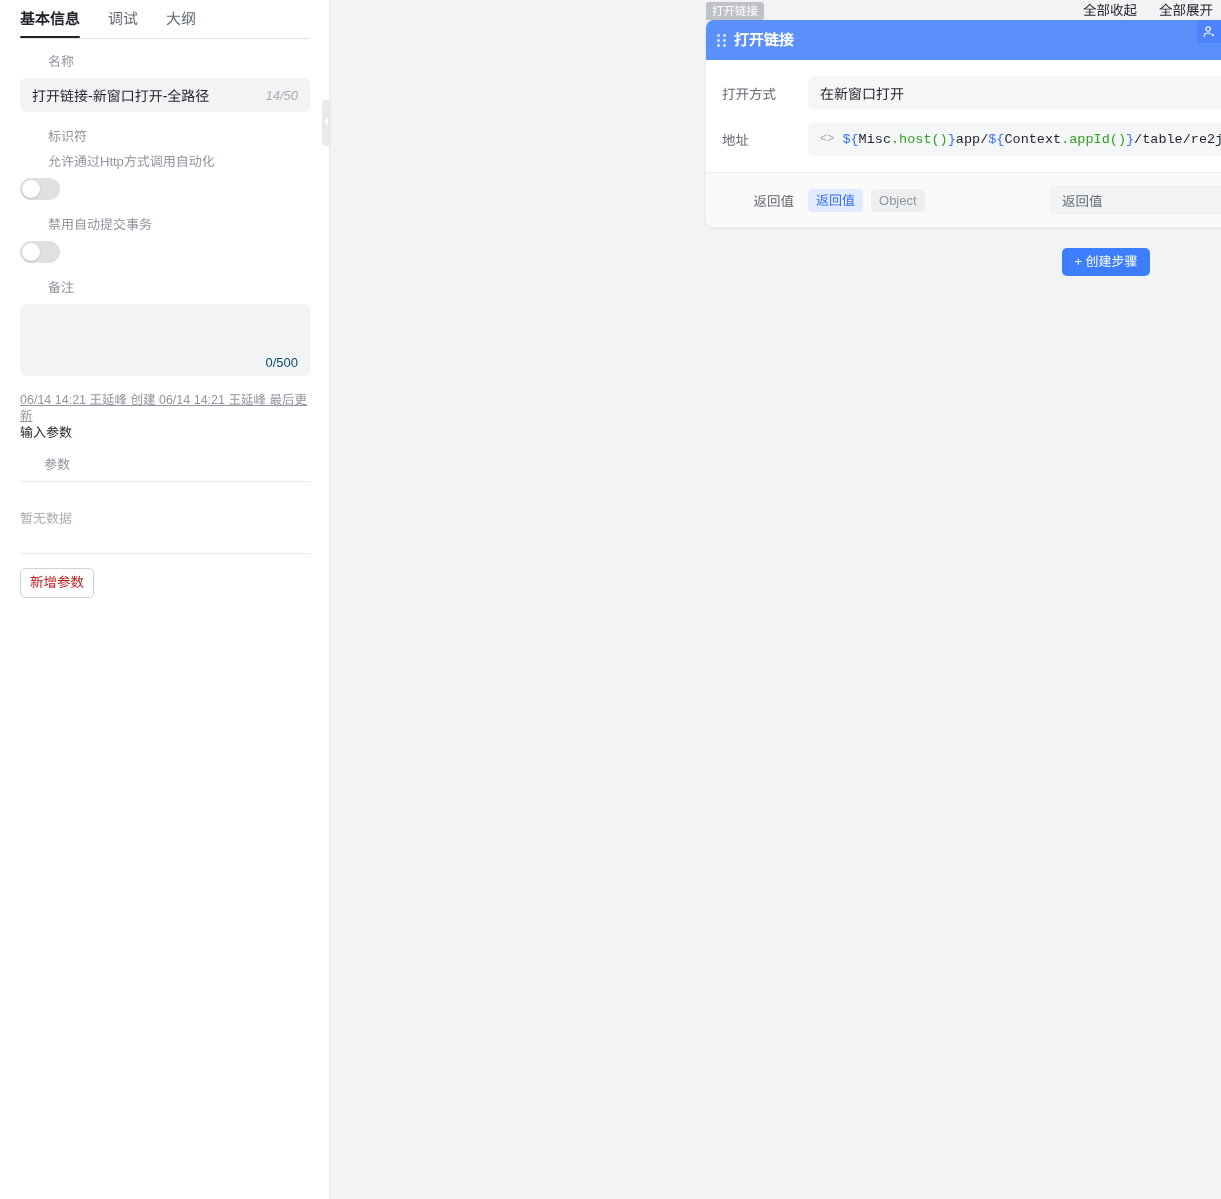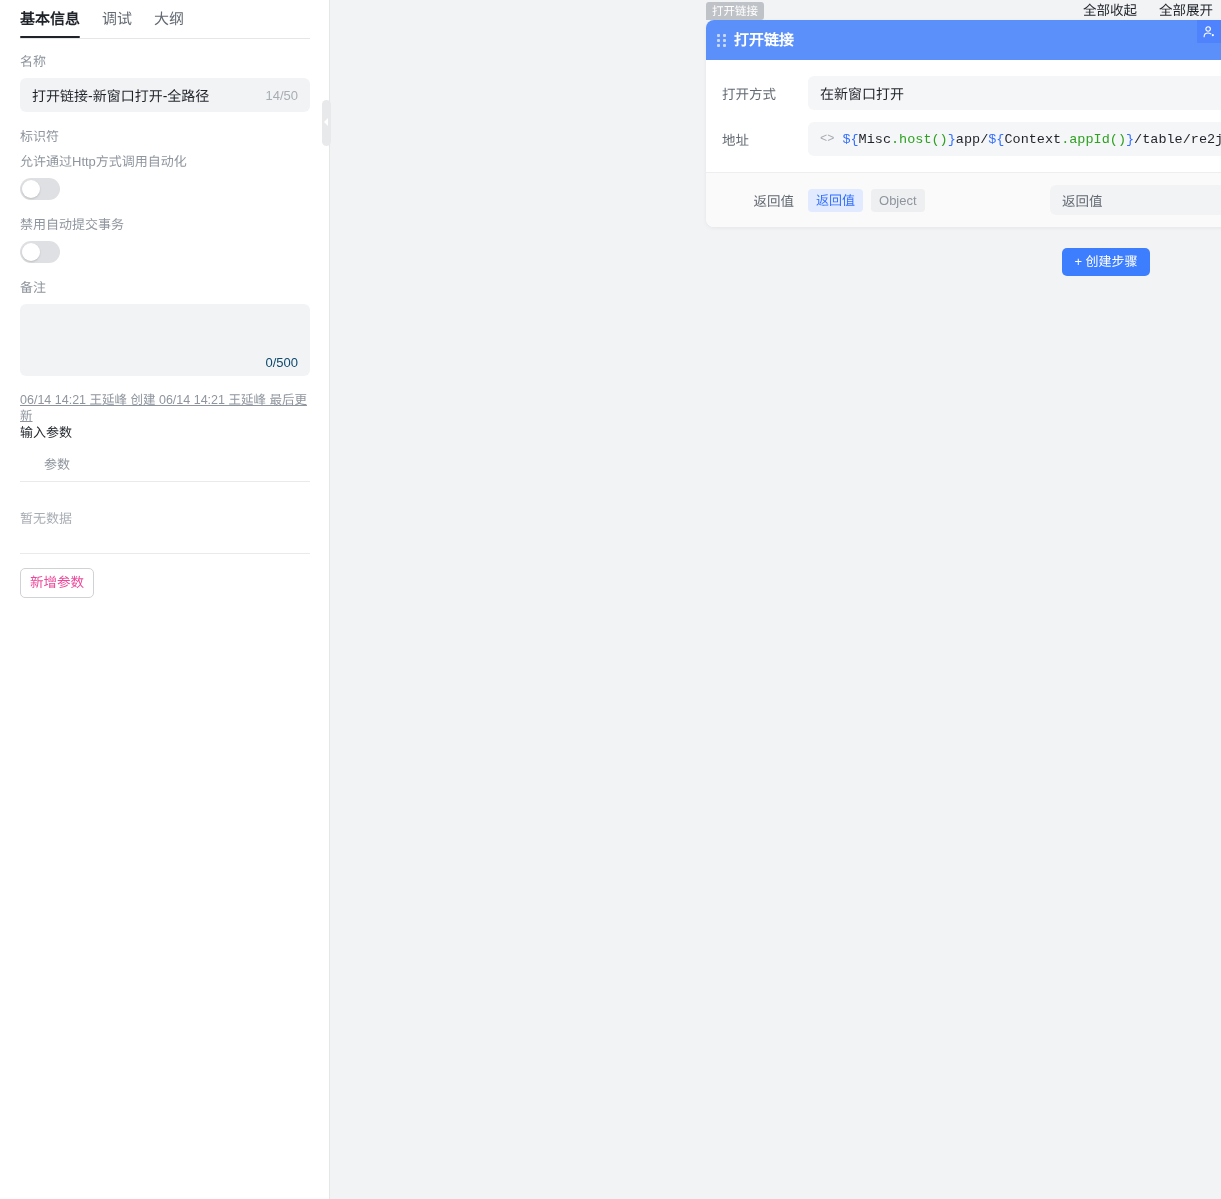--- a/index.html
+++ b/index.html
@@ -28,21 +28,21 @@
     width: 330px;
     height: 1199px;
     background: #ffffff;
     position: relative;
     flex: 0 0 330px;
     box-sizing: border-box;
   }
   .tabs {
     display: flex;
     align-items: flex-end;
-    gap: 22px;
+    gap: 28px;
     padding: 10px 20px 0 20px;
     height: 38px;
     box-sizing: border-box;
   }
   .tab {
     font-size: 15px;
     color: #646a73;
     padding-bottom: 9px;
     position: relative;
     cursor: pointer;
@@ -68,20 +68,21 @@
   }
 
   .panel-body {
     padding: 14px 20px 0 20px;
   }
   .field-label {
     font-size: 13px;
     color: #8f959e;
     margin-bottom: 7px;
     line-height: 18px;
+    margin-left: 28px;
   }
   .text-field {
     background: #f2f3f5;
     border-radius: 6px;
     height: 34px;
     display: flex;
     align-items: center;
     padding: 0 12px;
     box-sizing: border-box;
     margin-bottom: 16px;
@@ -90,20 +91,21 @@
     flex: 1;
     font-size: 14px;
     color: #1f2329;
     white-space: nowrap;
     overflow: hidden;
   }
   .text-field .counter {
     font-size: 13px;
     color: #a8adb3;
     margin-left: 8px;
+    font-style: italic;
   }
 
   .toggle-row { margin-bottom: 16px; }
   .toggle {
     width: 40px;
     height: 22px;
     border-radius: 11px;
     background: #dee0e3;
     position: relative;
     cursor: pointer;
@@ -159,21 +161,21 @@
     padding: 26px 0;
     border-bottom: 1px solid #e9eaec;
   }
   .btn-outline {
     display: inline-block;
     margin-top: 14px;
     border: 1px solid #d0d3d6;
     border-radius: 5px;
     padding: 5px 9px;
     font-size: 13.5px;
-    color: #ec4899;
+    color: #b91c1c;
     background: #fff;
     cursor: pointer;
     line-height: 18px;
   }
 
   
   .divider {
     position: absolute;
     top: 0;
     left: 329px;

